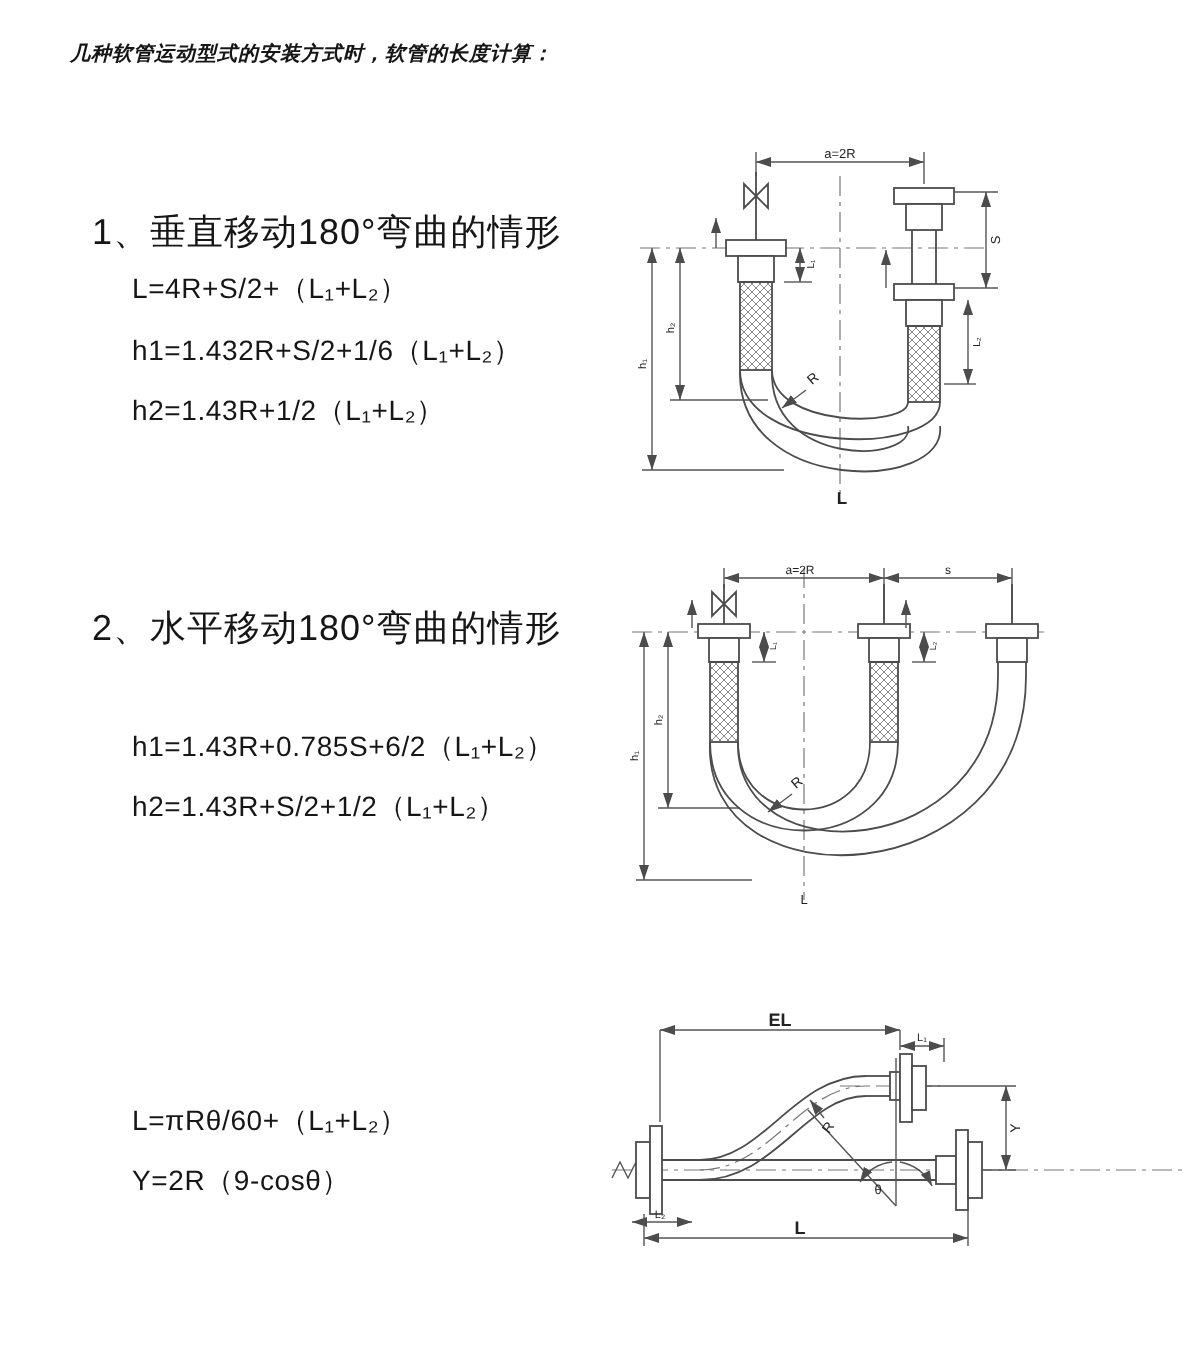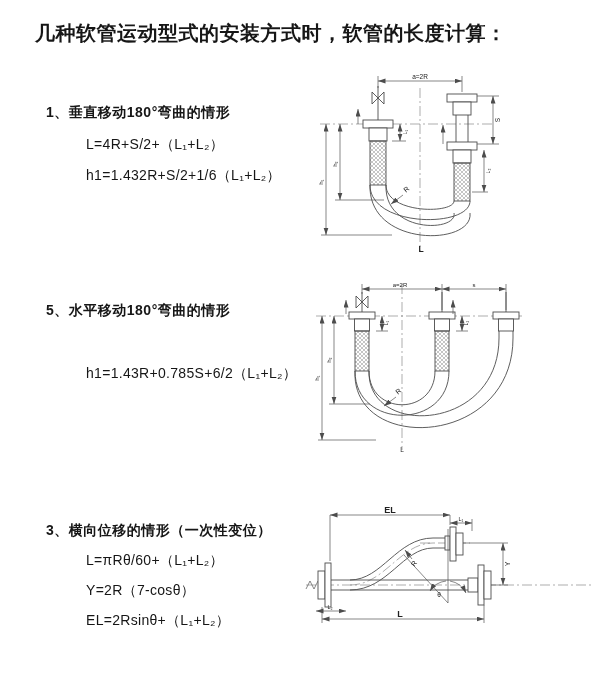--- a/index.html
+++ b/index.html
@@ -1,46 +1,46 @@
 <!DOCTYPE html>
 <html><head>
 <meta charset="utf-8">
 <style>
   html,body{margin:0;padding:0;background:#ffffff;}
   .page{position:relative;width:600px;height:675px;background:#fff;overflow:hidden;
         font-family:"Liberation Sans","DejaVu Sans",sans-serif;color:#161616;}
-  .title{position:absolute;left:35px;top:20px;font-size:20px;font-weight:bold;letter-spacing:.5px;}
-  .heading{position:absolute;font-size:14px;font-weight:bold;letter-spacing:.5px;}
-  .formula{position:absolute;font-size:14px;letter-spacing:.3px;margin-left:20px;}
+  .title{position:absolute;left:35px;top:20px;font-size:10px;font-weight:bold;letter-spacing:.5px;font-style:italic;}
+  .heading{position:absolute;font-size:18px;font-weight:normal;letter-spacing:.5px;}
+  .formula{position:absolute;font-size:14px;letter-spacing:.3px;}
   .diagram{position:absolute;}
   svg text{fill:#222;font-family:"Liberation Sans","DejaVu Sans",sans-serif;}
   .ln{stroke:#4c4c4c;stroke-width:.9;fill:none;}
   .dim{stroke:#555;stroke-width:.7;fill:none;}
   .cl{stroke:#777;stroke-width:.6;fill:none;stroke-dasharray:10 3 2 3;}
   .fl{fill:#fff;stroke:#4c4c4c;stroke-width:.9;}
   .braid{stroke:#4c4c4c;stroke-width:.9;}
 </style>
 </head>
 <body>
 
 <div class="page">
 
   <div class="title">几种软管运动型式的安装方式时，软管的长度计算：</div>
 
   <div class="heading" style="left:46px;top:104px">1、垂直移动180°弯曲的情形</div>
   <div class="formula" style="left:66px;top:136px">L=4R+S/2+（L₁+L₂）</div>
   <div class="formula" style="left:66px;top:167px">h1=1.432R+S/2+1/6（L₁+L₂）</div>
-
-  <div class="heading" style="left:46px;top:302px">5、水平移动180°弯曲的情形</div>
+  <div class="formula" style="left:66px;top:197px">h2=1.43R+1/2（L₁+L₂）</div>
+
+  <div class="heading" style="left:46px;top:302px">2、水平移动180°弯曲的情形</div>
   <div class="formula" style="left:66px;top:365px">h1=1.43R+0.785S+6/2（L₁+L₂）</div>
-
-  <div class="heading" style="left:46px;top:522px">3、横向位移的情形（一次性变位）</div>
+  <div class="formula" style="left:66px;top:395px">h2=1.43R+S/2+1/2（L₁+L₂）</div>
+
   <div class="formula" style="left:66px;top:552px">L=πRθ/60+（L₁+L₂）</div>
-  <div class="formula" style="left:66px;top:582px">Y=2R（7-cosθ）</div>
-  <div class="formula" style="left:66px;top:612px">EL=2Rsinθ+（L₁+L₂）</div>
+  <div class="formula" style="left:66px;top:582px">Y=2R（9-cosθ）</div>
 
   <svg class="diagram" style="left:310px;top:72px" width="255" height="182" viewBox="0 0 255 182">
     <defs>
       <pattern id="hp1" width="4" height="4" patternUnits="userSpaceOnUse">
         <path d="M0,0L4,4M4,0L0,4" stroke="#8a8a8a" stroke-width="0.5"></path>
       </pattern>
       <marker id="ar1" markerUnits="userSpaceOnUse" markerWidth="9" markerHeight="7" refX="7.5" refY="2.5" orient="auto-start-reverse">
         <path d="M0,0L7.5,2.5L0,5Z" fill="#4c4c4c"></path>
       </marker>
     </defs>

